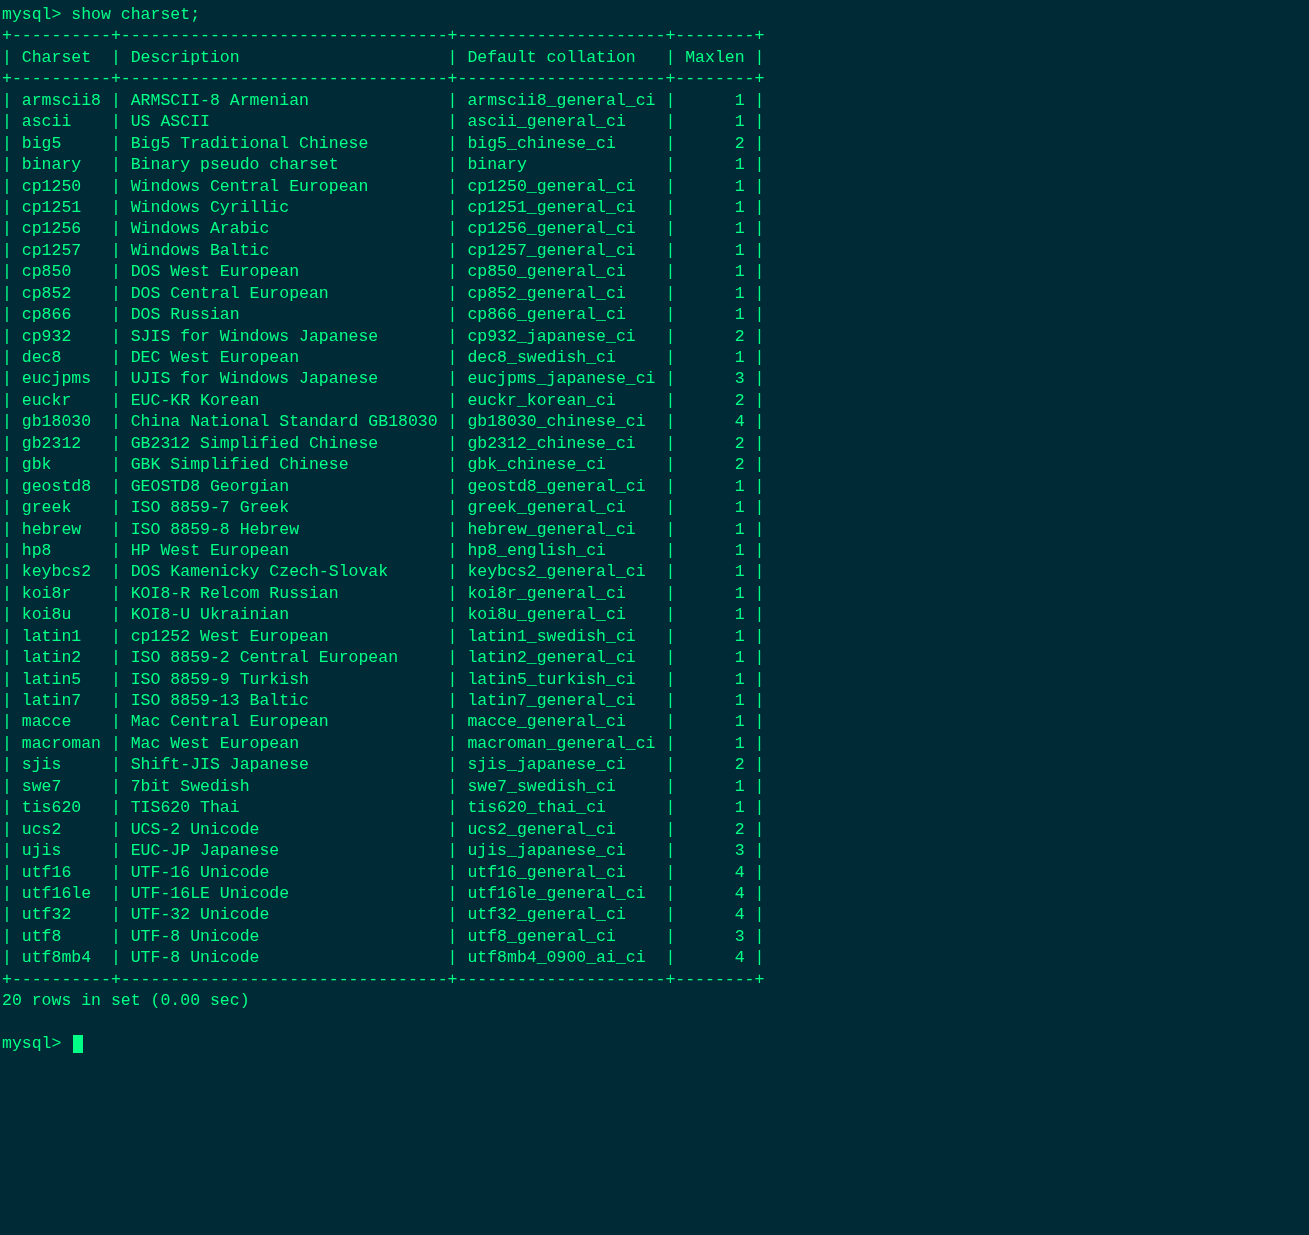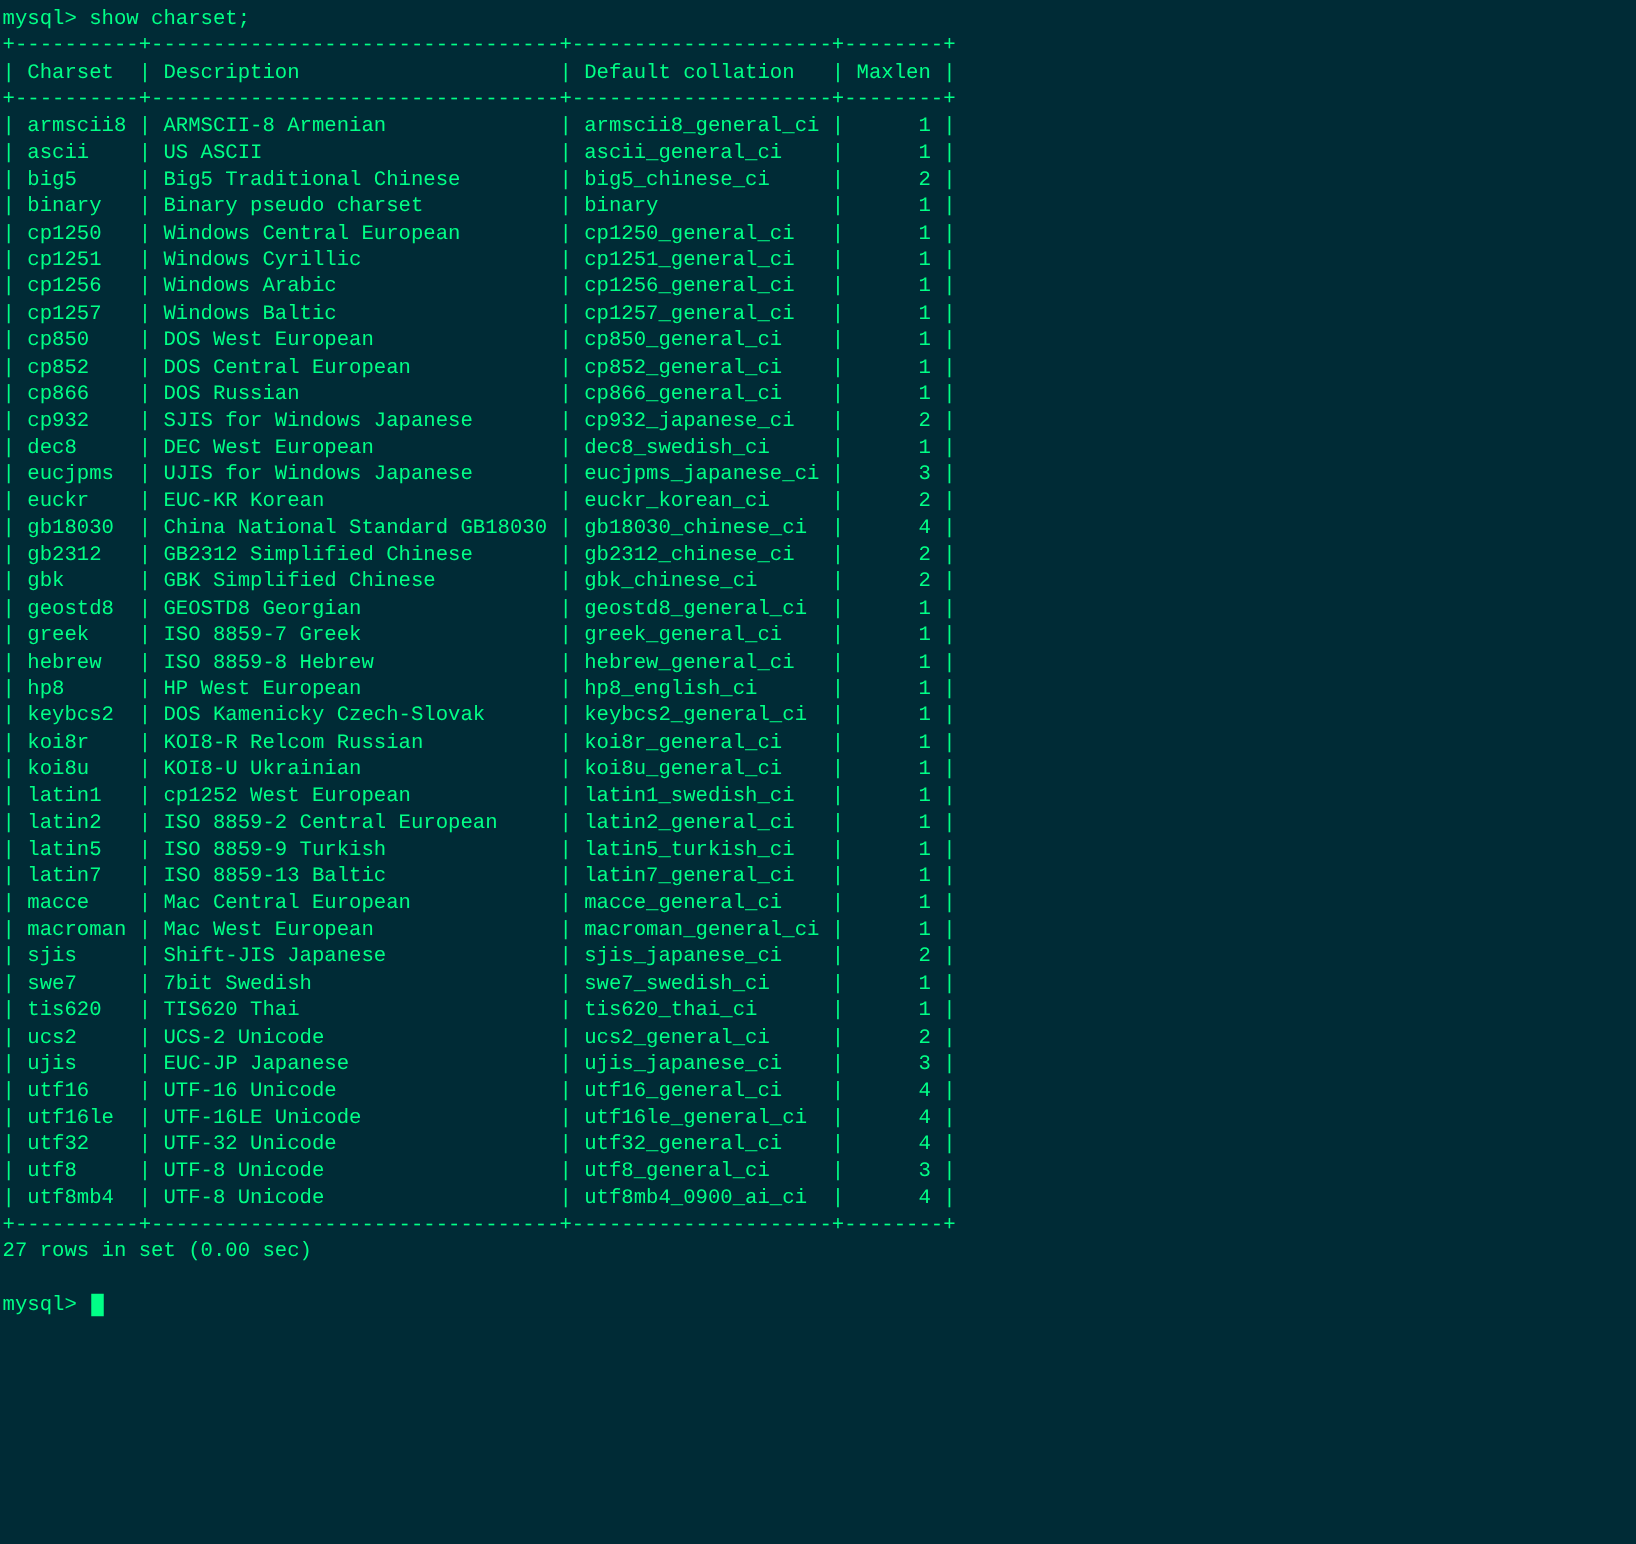--- a/index.html
+++ b/index.html
@@ -66,16 +66,16 @@
 | swe7     | 7bit Swedish                    | swe7_swedish_ci     |      1 |
 | tis620   | TIS620 Thai                     | tis620_thai_ci      |      1 |
 | ucs2     | UCS-2 Unicode                   | ucs2_general_ci     |      2 |
 | ujis     | EUC-JP Japanese                 | ujis_japanese_ci    |      3 |
 | utf16    | UTF-16 Unicode                  | utf16_general_ci    |      4 |
 | utf16le  | UTF-16LE Unicode                | utf16le_general_ci  |      4 |
 | utf32    | UTF-32 Unicode                  | utf32_general_ci    |      4 |
 | utf8     | UTF-8 Unicode                   | utf8_general_ci     |      3 |
 | utf8mb4  | UTF-8 Unicode                   | utf8mb4_0900_ai_ci  |      4 |
 +----------+---------------------------------+---------------------+--------+</span>
-<span>27 rows in set (0.00 sec)</span>
+<span>20 rows in set (0.00 sec)</span>
 
 <span>mysql&gt; </span><span class="cursor"></span>
 </div>
 
 </body></html>

